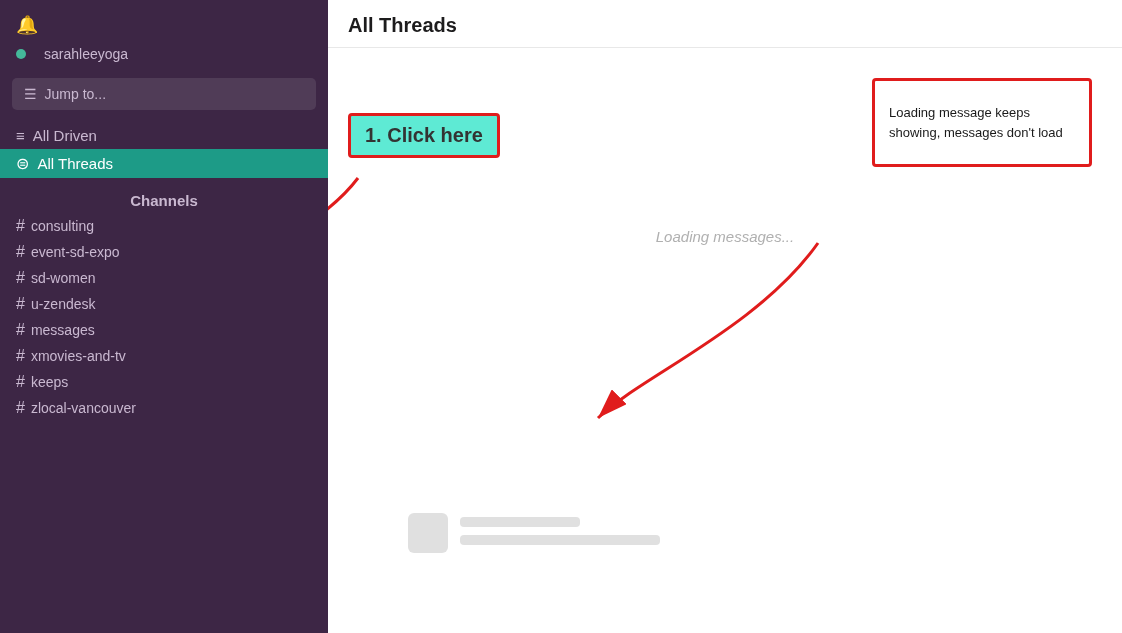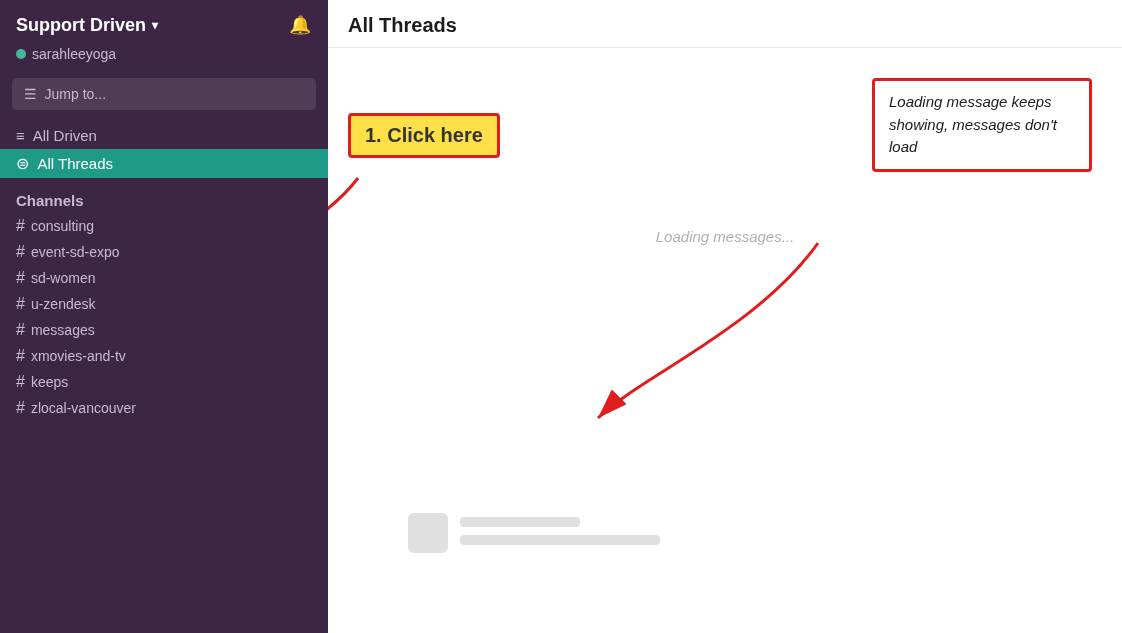--- a/index.html
+++ b/index.html
@@ -48,21 +48,21 @@
     .bell-icon {
       color: #c9b8d0;
       font-size: 18px;
       cursor: pointer;
     }
 
     .user-row {
       padding: 2px 16px 10px 16px;
       display: flex;
       align-items: center;
-      gap: 6px;
+      gap: 18px;
       color: #c9b8d0;
       font-size: 14px;
     }
 
     .user-status-dot {
       width: 10px;
       height: 10px;
       border-radius: 50%;
       background: #44b99a;
       display: inline-block;
@@ -98,20 +98,21 @@
       background: #1d9b87;
       color: #fff;
       border-radius: 0;
     }
 
     .sidebar-section-header {
       padding: 14px 16px 4px 16px;
       font-size: 15px;
       font-weight: 600;
       color: #c9b8d0;
+      text-align: center;
     }
 
     .channel-item {
       padding: 4px 16px;
       font-size: 14px;
       color: #c9b8d0;
       display: flex;
       align-items: center;
       gap: 6px;
       cursor: pointer;
@@ -189,68 +190,63 @@
       background: #e0e0e0;
     }
 
     
     .annotation-box {
       position: absolute;
       top: 65px;
       left: 20px;
       border: 3px solid #e01c1c;
       border-radius: 4px;
-      background: #fde047;
+      background: #5eead4;
       padding: 8px 14px;
       font-size: 20px;
       font-weight: 600;
       color: #333;
       z-index: 10;
     }
 
     
     .tooltip-box {
       position: absolute;
       top: 30px;
       right: 30px;
       border: 3px solid #e01c1c;
       border-radius: 4px;
       background: #fff;
-      padding: 10px 14px;
-      font-size: 15px;
+      padding: 22px 14px;
+      font-size: 13px;
       font-weight: 500;
       color: #1a1a1a;
       line-height: 1.5;
       max-width: 220px;
       z-index: 10;
-      font-style: italic;
     }
 
     
     .arrows-overlay {
       position: absolute;
       top: 0; left: 0;
       width: 100%;
       height: 100%;
       pointer-events: none;
       z-index: 9;
     }
   </style>
 </head>
 <body>
 
 <div class="app-container">
 
   <div class="sidebar">
 
     <div class="sidebar-header">
-      <div class="workspace-name">
-        <span>Support Driven</span>
-        <span class="chevron">▾</span>
-      </div>
       <span class="bell-icon">🔔</span>
     </div>
 
     <div class="user-row">
       <span class="user-status-dot"></span>
       <span>sarahleeyoga</span>
     </div>
 
     <button class="jump-to-btn">
       <span>☰</span>

